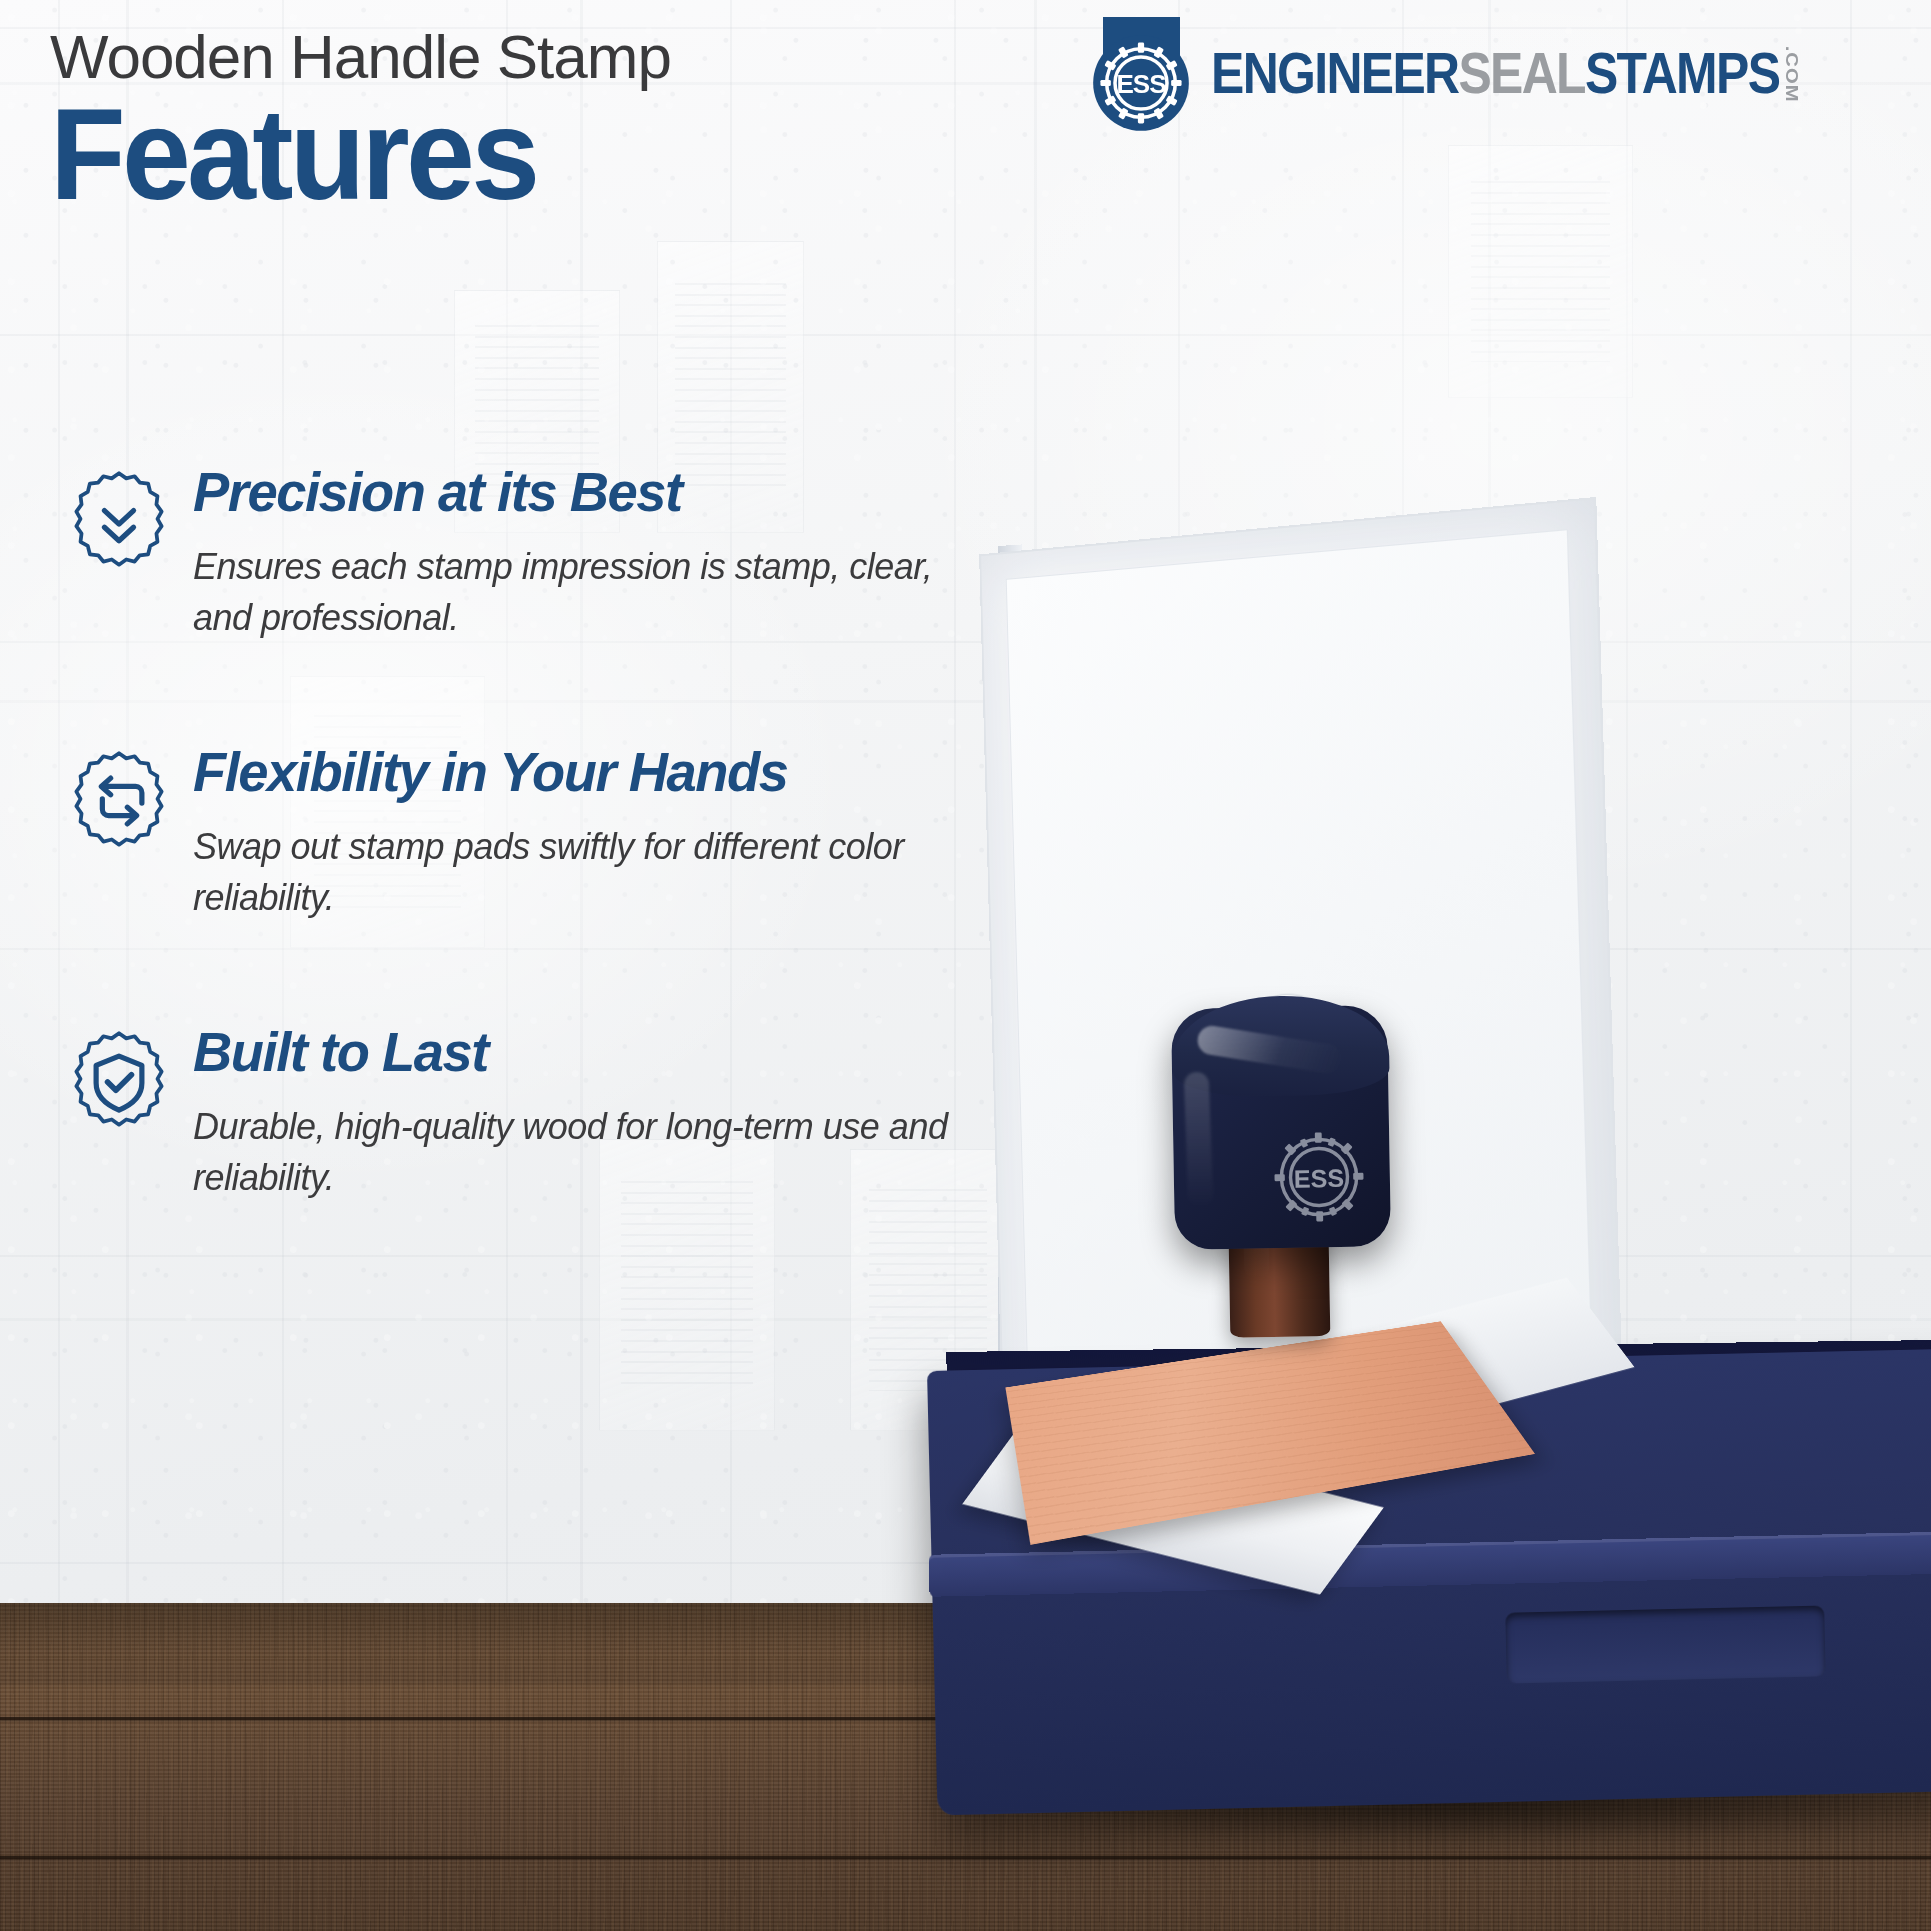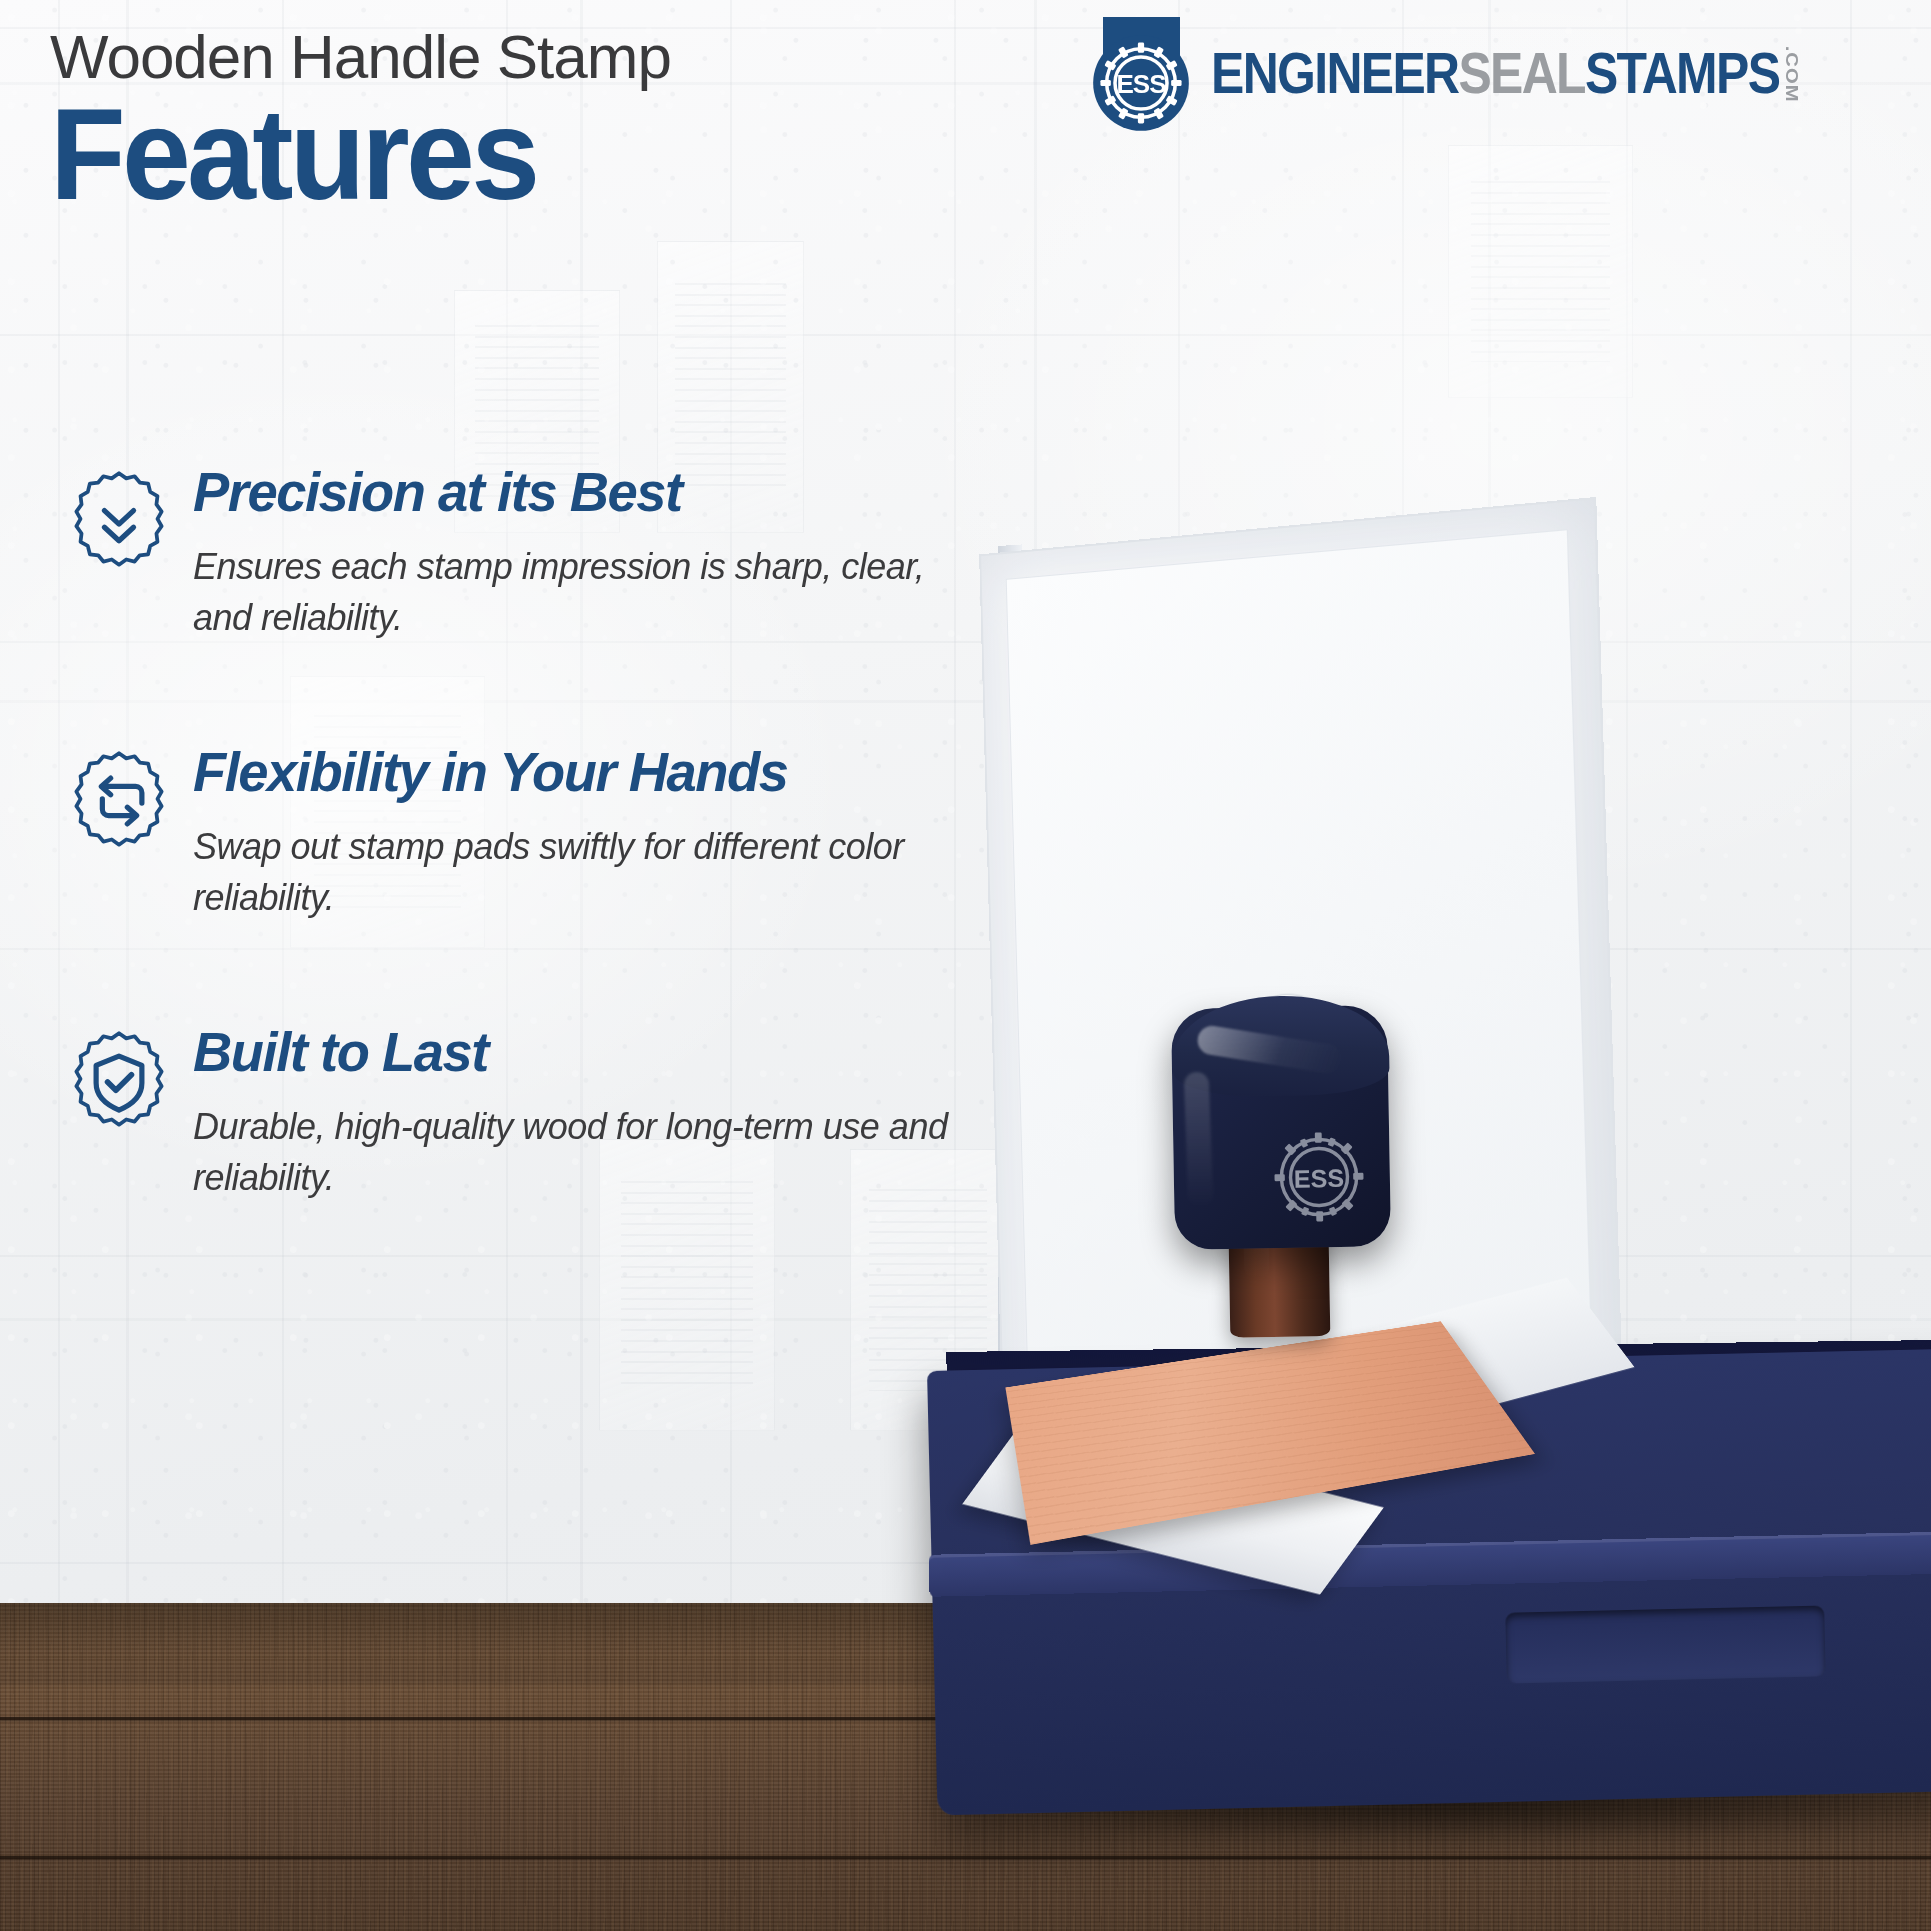--- a/index.html
+++ b/index.html
@@ -561,21 +561,21 @@
 
     <div class="feature">
       <div class="feature-icon">
         <svg viewBox="0 0 100 100" aria-hidden="true">
           <path d="M50 4 L57 9 L65 7 L70 13 L78 14 L80 22 L87 26 L86 34 L91 41 L87 48 L91 55 L86 62 L87 70 L80 74 L78 82 L70 83 L65 89 L57 87 L50 92 L43 87 L35 89 L30 83 L22 82 L20 74 L13 70 L14 62 L9 55 L13 48 L9 41 L14 34 L13 26 L20 22 L22 14 L30 13 L35 7 L43 9 Z" fill="none" stroke="#1d4d80" stroke-width="3.6" stroke-linejoin="round"></path>
           <polyline points="36,40 50,53 64,40" fill="none" stroke="#1d4d80" stroke-width="5" stroke-linecap="round" stroke-linejoin="round"></polyline>
           <polyline points="36,56 50,69 64,56" fill="none" stroke="#1d4d80" stroke-width="5" stroke-linecap="round" stroke-linejoin="round"></polyline>
         </svg>
       </div>
       <div class="feature-title">Precision at its Best</div>
-      <div class="feature-desc">Ensures each stamp impression is sharp, clear, and reliability.</div>
+      <div class="feature-desc">Ensures each stamp impression is stamp, clear, and professional.</div>
     </div>
 
     <div class="feature">
       <div class="feature-icon">
         <svg viewBox="0 0 100 100" aria-hidden="true">
           <path d="M50 4 L57 9 L65 7 L70 13 L78 14 L80 22 L87 26 L86 34 L91 41 L87 48 L91 55 L86 62 L87 70 L80 74 L78 82 L70 83 L65 89 L57 87 L50 92 L43 87 L35 89 L30 83 L22 82 L20 74 L13 70 L14 62 L9 55 L13 48 L9 41 L14 34 L13 26 L20 22 L22 14 L30 13 L35 7 L43 9 Z" fill="none" stroke="#1d4d80" stroke-width="3.6" stroke-linejoin="round"></path>
           <path d="M34 36 H66 a6 6 0 0 1 6 6 V52" fill="none" stroke="#1d4d80" stroke-width="5" stroke-linecap="round" stroke-linejoin="round"></path>
           <polyline points="42,28 33,36 42,44" fill="none" stroke="#1d4d80" stroke-width="5" stroke-linecap="round" stroke-linejoin="round"></polyline>
           <path d="M66 64 H40 a6 6 0 0 1 -6 -6 V48" fill="none" stroke="#1d4d80" stroke-width="5" stroke-linecap="round" stroke-linejoin="round"></path>
           <polyline points="58,56 67,64 58,72" fill="none" stroke="#1d4d80" stroke-width="5" stroke-linecap="round" stroke-linejoin="round"></polyline>

